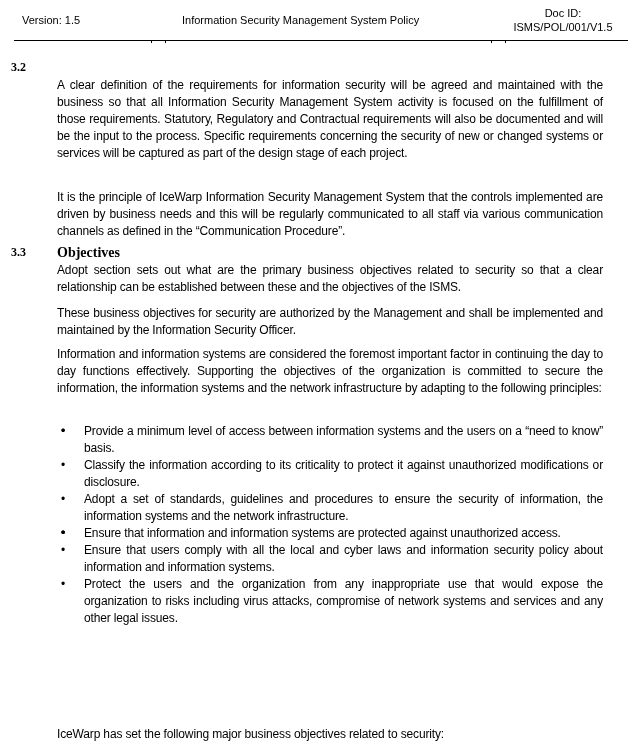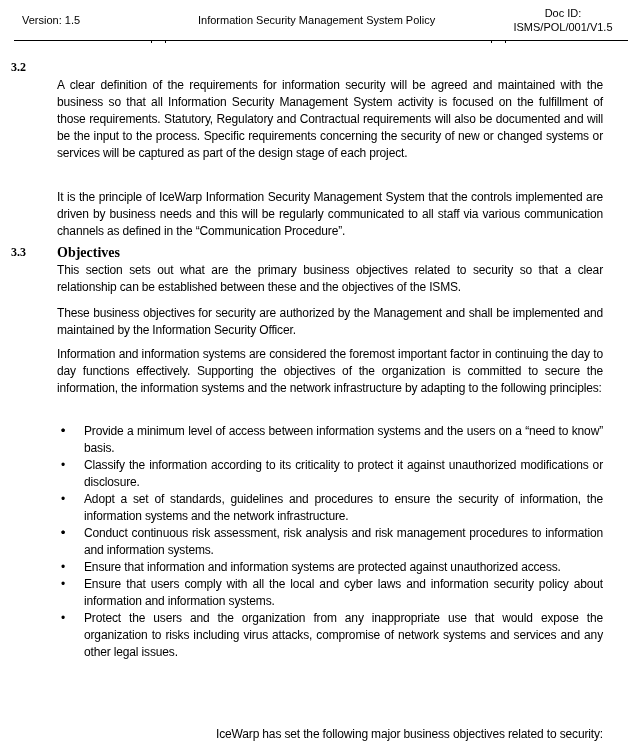--- a/index.html
+++ b/index.html
@@ -3,21 +3,21 @@
 <meta charset="utf-8">
 <style>
   html, body { margin: 0; padding: 0; background: #ffffff; }
   body { width: 636px; height: 746px; overflow: hidden; position: relative; color: #000; font-family: "Liberation Sans", sans-serif; }
   .page { position: absolute; left: 0; top: 0; width: 576px; height: 746px; }
 
   .hdr { position: absolute; left: 14px; width: 614px; top: 0; height: 41px; }
   .hdr-line { position: absolute; left: 14px; top: 40px; width: 614px; height: 0; border-top: 1px solid #000; }
   .hdr-tick { position: absolute; top: 40px; width: 1px; height: 3px; background: #000; }
   .hdr-ver { position: absolute; left: 8px; top: 14px; font-size: 11px; }
-  .hdr-title { position: absolute; left: 168px; top: 14px; font-size: 11px; margin-left: 16px; }
+  .hdr-title { position: absolute; left: 168px; top: 14px; font-size: 11px; }
   .hdr-doc { position: absolute; right: 0; top: 6px; width: 130px; text-align: center; font-size: 11px; line-height: 14px; }
 
   .sec-num { position: absolute; left: 11px; font-family: "Liberation Serif", serif; font-weight: bold; font-size: 12px; }
   .sec-title { position: absolute; left: 57px; font-family: "Liberation Serif", serif; font-weight: bold; font-size: 14px; }
 
   .body-text { position: absolute; left: 57px; width: 546px; font-size: 12px; line-height: 17px; text-align: justify; letter-spacing: -0.15px; }
 
   ul.bullets { position: absolute; left: 57px; width: 546px; margin: 0; padding: 0; list-style: none; font-size: 12px; line-height: 17px; letter-spacing: -0.15px; }
   ul.bullets li { position: relative; padding-left: 27px; text-align: justify; }
   ul.bullets li .dot { position: absolute; left: 4px; top: 0; }
@@ -40,30 +40,30 @@
   <div class="hdr-tick" style="left:165px"></div>
   <div class="hdr-tick" style="left:491px"></div>
   <div class="hdr-tick" style="left:505px"></div>
 
   <div class="sec-num" style="top:60px">3.2</div>
   <p class="body-text" style="top:77px; margin:0">A clear definition of the requirements for information security will be agreed and maintained with the business so that all Information Security Management System activity is focused on the fulfillment of those requirements. Statutory, Regulatory and Contractual requirements will also be documented and will be the input to the process. Specific requirements concerning the security of new or changed systems or services will be captured as part of the design stage of each project.</p>
   <p class="body-text" style="top:189px; margin:0">It is the principle of IceWarp Information Security Management System that the controls implemented are driven by business needs and this will be regularly communicated to all staff via various communication channels as defined in the “Communication Procedure”.</p>
 
   <div class="sec-num" style="top:245px">3.3</div>
   <div class="sec-title" style="top:245px">Objectives</div>
-  <p class="body-text" style="top:262px; margin:0">This section sets out what are the primary business objectives related to security so that a clear relationship can be established between these and the objectives of the ISMS.</p>
+  <p class="body-text" style="top:262px; margin:0">Adopt section sets out what are the primary business objectives related to security so that a clear relationship can be established between these and the objectives of the ISMS.</p>
   <p class="body-text" style="top:346px; margin:0">Information and information systems are considered the foremost important factor in continuing the day to day functions effectively. Supporting the objectives of the organization is committed to secure the information, the information systems and the network infrastructure by adapting to the following principles:</p>
   <p class="body-text" style="top:305px; margin:0">These business objectives for security are authorized by the Management and shall be implemented and maintained by the Information Security Officer.</p>
 
   <ul class="bullets" style="top:423px">
     <li><span class="dot">•</span></li>
     <li><span class="dot">•</span><span>Provide a minimum level of access between information systems and the users on a “need to know” basis.</span></li>
     <li><span class="dot">•</span><span>Classify the information according to its criticality to protect it against unauthorized modifications or disclosure.</span></li>
     <li><span class="dot">•</span><span>Adopt a set of standards, guidelines and procedures to ensure the security of information, the information systems and the network infrastructure.</span></li>
     <li><span class="dot">•</span></li>
-    <li><span class="dot">•</span><span>Conduct continuous risk assessment, risk analysis and risk management procedures to information and information systems.</span></li>
+    <li><span class="dot">•</span></li>
     <li><span class="dot">•</span><span>Ensure that information and information systems are protected against unauthorized access.</span></li>
     <li><span class="dot">•</span><span>Ensure that users comply with all the local and cyber laws and information security policy about information and information systems.</span></li>
     <li><span class="dot">•</span><span>Protect the users and the organization from any inappropriate use that would expose the organization to risks including virus attacks, compromise of network systems and services and any other legal issues.</span></li>
   </ul>
 
-  <p class="body-text" style="top:726px; margin:0; text-align:right">IceWarp  has set the following major business objectives related to security:</p>
+  <p class="body-text" style="top:726px; margin:0; text-align:left">IceWarp  has set the following major business objectives related to security:</p>
 </div>
 
 </body></html>

